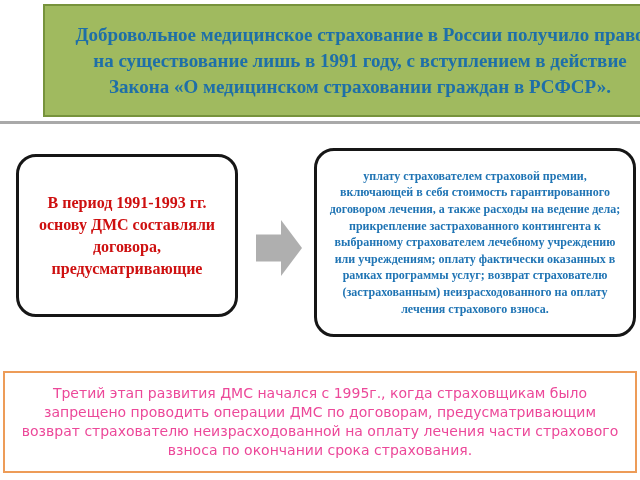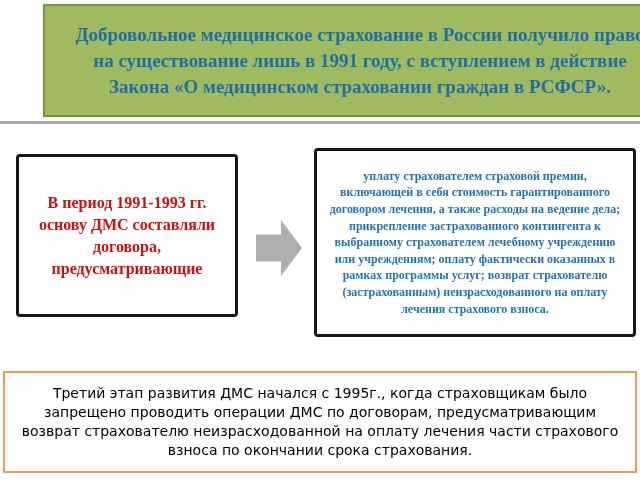--- a/index.html
+++ b/index.html
@@ -35,21 +35,21 @@
     position: absolute;
     left: 0; top: 121px;
     width: 640px; height: 3px;
     background: #A9A9A9;
   }
 
   .rounded-box {
     position: absolute;
     background: #ffffff;
     border: 3px solid #161616;
-    border-radius: 4px;
+    border-radius: 20px;
     display: flex;
     align-items: center;
     justify-content: center;
     text-align: center;
   }
 
   .left-box {
     left: 16px; top: 154px;
     width: 222px; height: 163px;
     padding: 6px 14px;
@@ -86,21 +86,21 @@
     background: #ffffff;
     border: 2px solid #ED9C58;
     display: flex;
     align-items: center;
     justify-content: center;
     text-align: center;
     padding: 2px 8px;
   }
   .footer-box .footer-text {
     font-family: "DejaVu Sans", sans-serif;
-    color: #000000;
+    color: #ec4899;
     font-size: 14px;
     line-height: 19px;
   }
 </style>
 </head>
 <body>
 
 <div class="title-banner">
   <div class="title-text">Добровольное медицинское страхование в России получило право на существование лишь в 1991 году, с вступлением в действие Закона «О медицинском страховании граждан в РСФСР».</div>
 </div>

